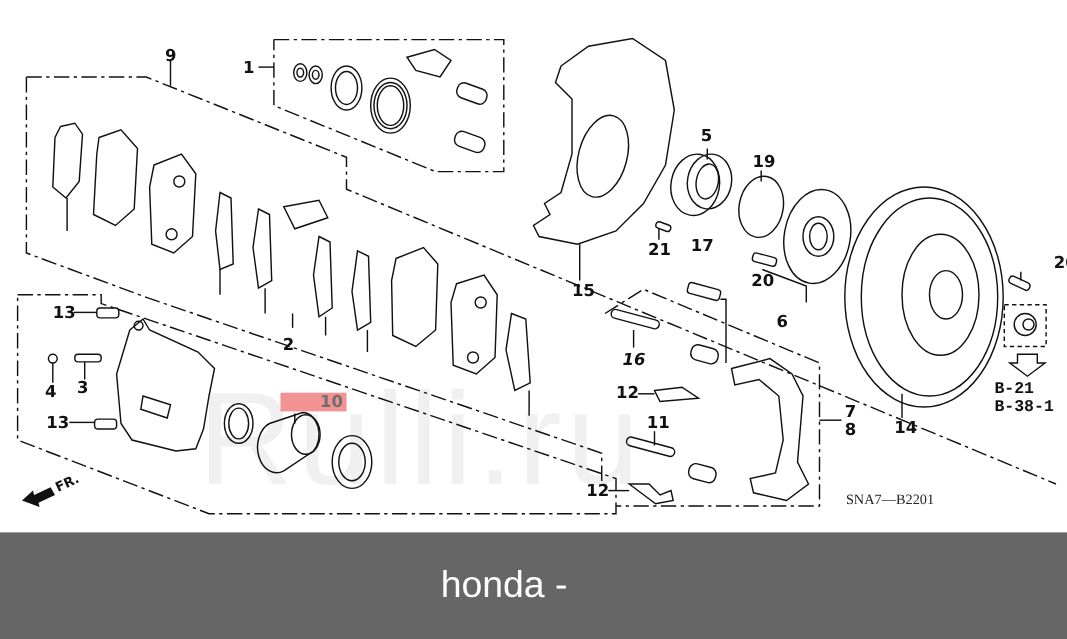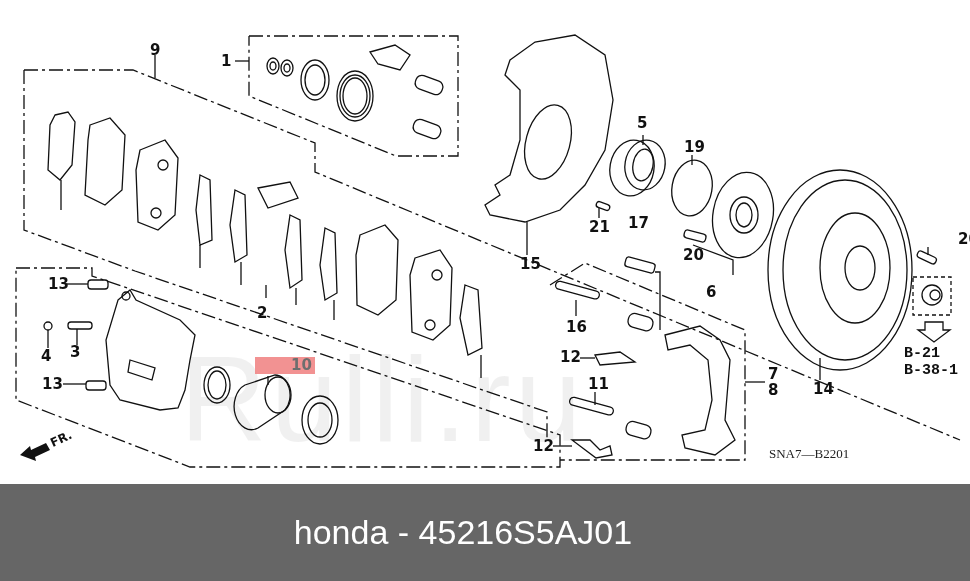--- a/index.html
+++ b/index.html
@@ -158,34 +158,33 @@
   <span class="callout" style="left:42px; top:377px;">13</span>
   <span class="callout hl" style="left:255px; top:357px;padding-left:36px;">10</span>
   <span class="callout" style="left:637px; top:116px;">5</span>
   <span class="callout" style="left:684px; top:140px;">19</span>
   <span class="callout" style="left:589px; top:220px;">21</span>
   <span class="callout" style="left:520px; top:257px;">15</span>
   <span class="callout" style="left:628px; top:216px;">17</span>
   <span class="callout" style="left:683px; top:248px;">20</span>
   <span class="callout" style="left:706px; top:285px;">6</span>
   <span class="callout" style="left:918px; top:232px;margin-left:40px;">20</span>
-  <span class="callout" style="left:566px; top:320px;">16</span>
+  <span class="callout" style="left:566px; top:320px;font-style:italic;">16</span>
   <span class="callout" style="left:560px; top:350px;">12</span>
   <span class="callout" style="left:588px; top:377px;">11</span>
   <span class="callout" style="left:768px; top:367px;">7</span>
   <span class="callout" style="left:768px; top:383px;">8</span>
   <span class="callout" style="left:813px; top:382px;">14</span>
   <span class="callout" style="left:533px; top:439px;">12</span>
 
   <span class="ref" style="left:904px; top:345px;">B-21</span>
   <span class="ref" style="left:904px; top:362px;">B-38-1</span>
   <span class="code" style="left:769px; top:446px;">SNA7—B2201</span>
   <span class="fr" style="left:50px; top:432px;">FR.</span>
 </div>
 
 <div id="footer">
   <span>honda</span>
   <span>&nbsp;</span>
   <span>-</span>
   <span>&nbsp;</span>
-  <span>45216S5AJ01</span>
   <span class="gap"></span>
 </div>
 
 </body></html>

